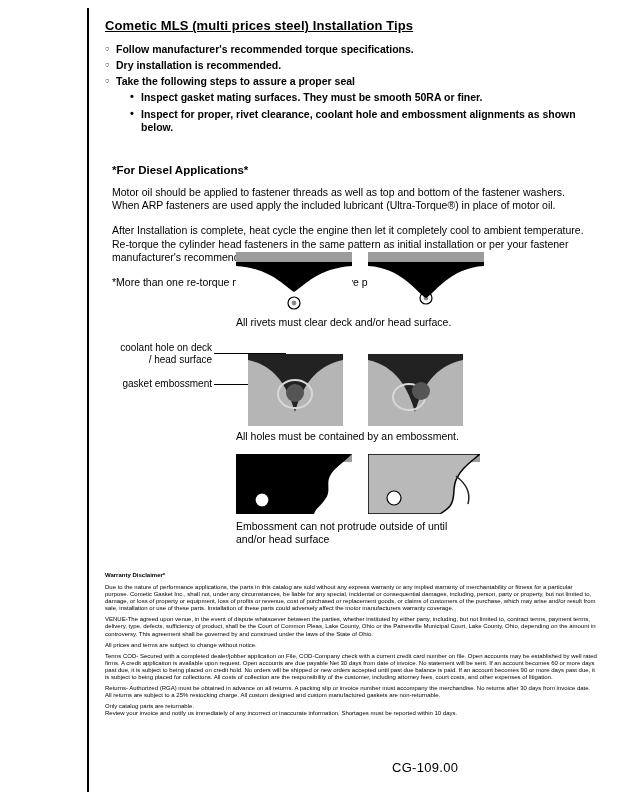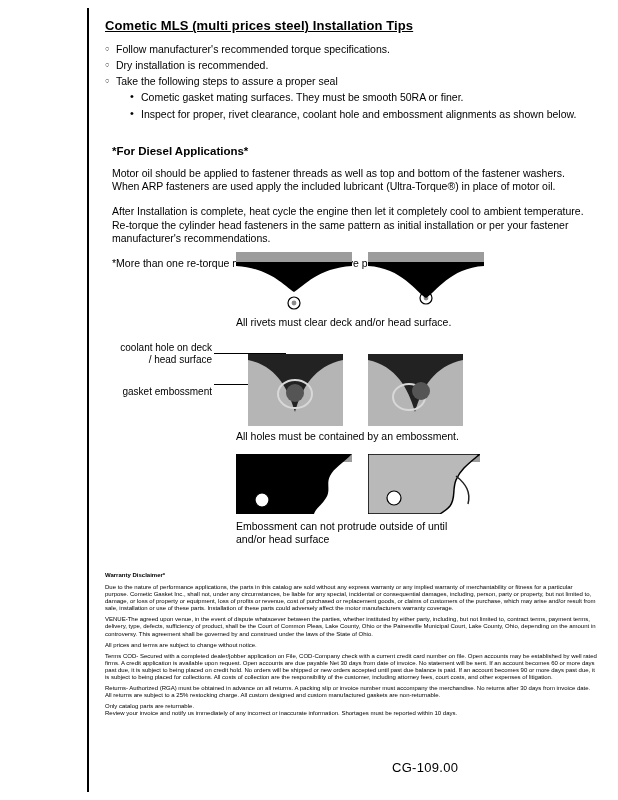--- a/index.html
+++ b/index.html
@@ -5,27 +5,27 @@
   * { margin:0; padding:0; box-sizing:border-box; }
   html,body { background:#ffffff; }
   body { font-family:"Liberation Sans", sans-serif; color:#000; }
   .page { position:relative; width:618px; height:800px; background:#fff; overflow:hidden; margin:0 auto; }
   .left-rule { position:absolute; left:87px; top:8px; width:2px; height:784px; background:#000; }
 
   .content { position:absolute; left:105px; top:18px; width:492px; }
   .title { font-size:13px; font-weight:bold; text-decoration:underline; margin-bottom:10px; letter-spacing:.1px; }
 
   ul.bullets { list-style:none; font-size:10.5px; }
-  ul.bullets > li { position:relative; padding-left:11px; margin-bottom:3px; line-height:1.25; }
+  ul.bullets > li { position:relative; padding-left:11px; margin-bottom:3px; line-height:1.25;font-weight:bold; }
   ul.bullets > li::before { content:"○"; position:absolute; left:0; top:1px; font-size:7.5px; }
   ul.subs { list-style:none; margin:3px 0 0 14px; }
   ul.subs li { position:relative; padding-left:11px; margin-bottom:3px; line-height:1.25; }
   ul.subs li::before { content:"•"; position:absolute; left:0; top:-1px; font-size:11px; }
 
-  .diesel { margin-top:24px; margin-left:7px; font-size:10.5px; }
+  .diesel { margin-top:30px; margin-left:7px; font-size:10.5px; }
   .diesel h2 { font-size:11.5px; margin-bottom:10px; }
   .diesel p { margin-bottom:11px; line-height:1.3; width:480px; }
   .diesel .note { margin-top:2px; }
 
   .diagrams { position:absolute; left:0; top:230px; width:618px; height:330px; }
   .dg-header { position:absolute; font-size:13px; text-align:center; letter-spacing:.3px;margin-top:33px; }
   .dg-panel { position:absolute; line-height:0; }
   .dg-panel svg { display:block; }
   .dg-caption { position:absolute; font-size:10.5px; line-height:1.25; }
   .anno { position:absolute; font-size:10px; line-height:1.15; text-align:right; }
@@ -45,21 +45,21 @@
 
   <div class="content">
     <div class="title">Cometic MLS (multi prices steel) Installation Tips</div>
 
     <ul class="bullets">
       <li>Follow manufacturer's recommended torque specifications.</li>
       <li>Dry installation is recommended.</li>
       <li>
         <span>Take the following steps to assure a proper seal</span>
         <ul class="subs">
-          <li>Cometic gasket mating surfaces.  They must be smooth 50RA or finer.</li>
+          <li>Inspect gasket mating surfaces.  They must be smooth 50RA or finer.</li>
           <li>Inspect for proper, rivet clearance, coolant hole and embossment alignments as shown below.</li>
         </ul>
       </li>
     </ul>
 
     <div class="diesel">
       <h2>*For Diesel Applications*</h2>
       <p>Motor oil should be applied to fastener threads as well as top and bottom of the fastener washers. When ARP fasteners are used apply the included lubricant (Ultra-Torque®) in place of motor oil.</p>
       <p>After Installation is complete, heat cycle the engine then let it completely cool to ambient temperature. Re-torque the cylinder head fasteners in the same pattern as initial installation or per your fastener manufacturer's recommendations.</p>
       <p class="note">*More than one re-torque may be required to achieve proper fastener stretch*</p>
@@ -89,21 +89,21 @@
         <path d="M0,10 H116 V14 C82,16 68,40 58,46 C48,40 34,16 0,14 Z" fill="#000000"></path>
       </svg>
     </div>
     <div class="dg-caption" style="left:236px; top:86px; width:300px;">All rivets must clear deck and/or head surface.</div>
 
     <div class="dg-header" style="left:248px; top:106px; width:95px;">RIGHT</div>
     <div class="dg-header" style="left:368px; top:106px; width:95px;">WRONG</div>
 
     <div class="anno" style="left:118px; top:112px; width:94px;">coolant hole on deck / head surface</div>
     <div class="anno-line" style="left:214px; top:123px; width:72px;"></div>
-    <div class="anno" style="left:108px; top:156px; width:104px;">gasket embossment</div>
+    <div class="anno" style="left:108px; top:148px; width:104px;">gasket embossment</div>
     <div class="anno-line" style="left:214px; top:154px; width:62px;"></div>
 
     <div class="dg-panel" style="left:248px; top:124px;">
       <svg width="95" height="72" viewBox="0 0 95 72">
         <rect width="95" height="72" fill="#b5b5b5"></rect>
         <path d="M0,0 H95 V6 C66,12 54,34 47,58 C40,34 28,12 0,6 Z" fill="#222222"></path>
         <ellipse cx="47" cy="40" rx="17" ry="14" fill="none" stroke="#d8d8d8" stroke-width="2"></ellipse>
         <circle cx="47" cy="39" r="9" fill="#555555"></circle>
       </svg>
     </div>

